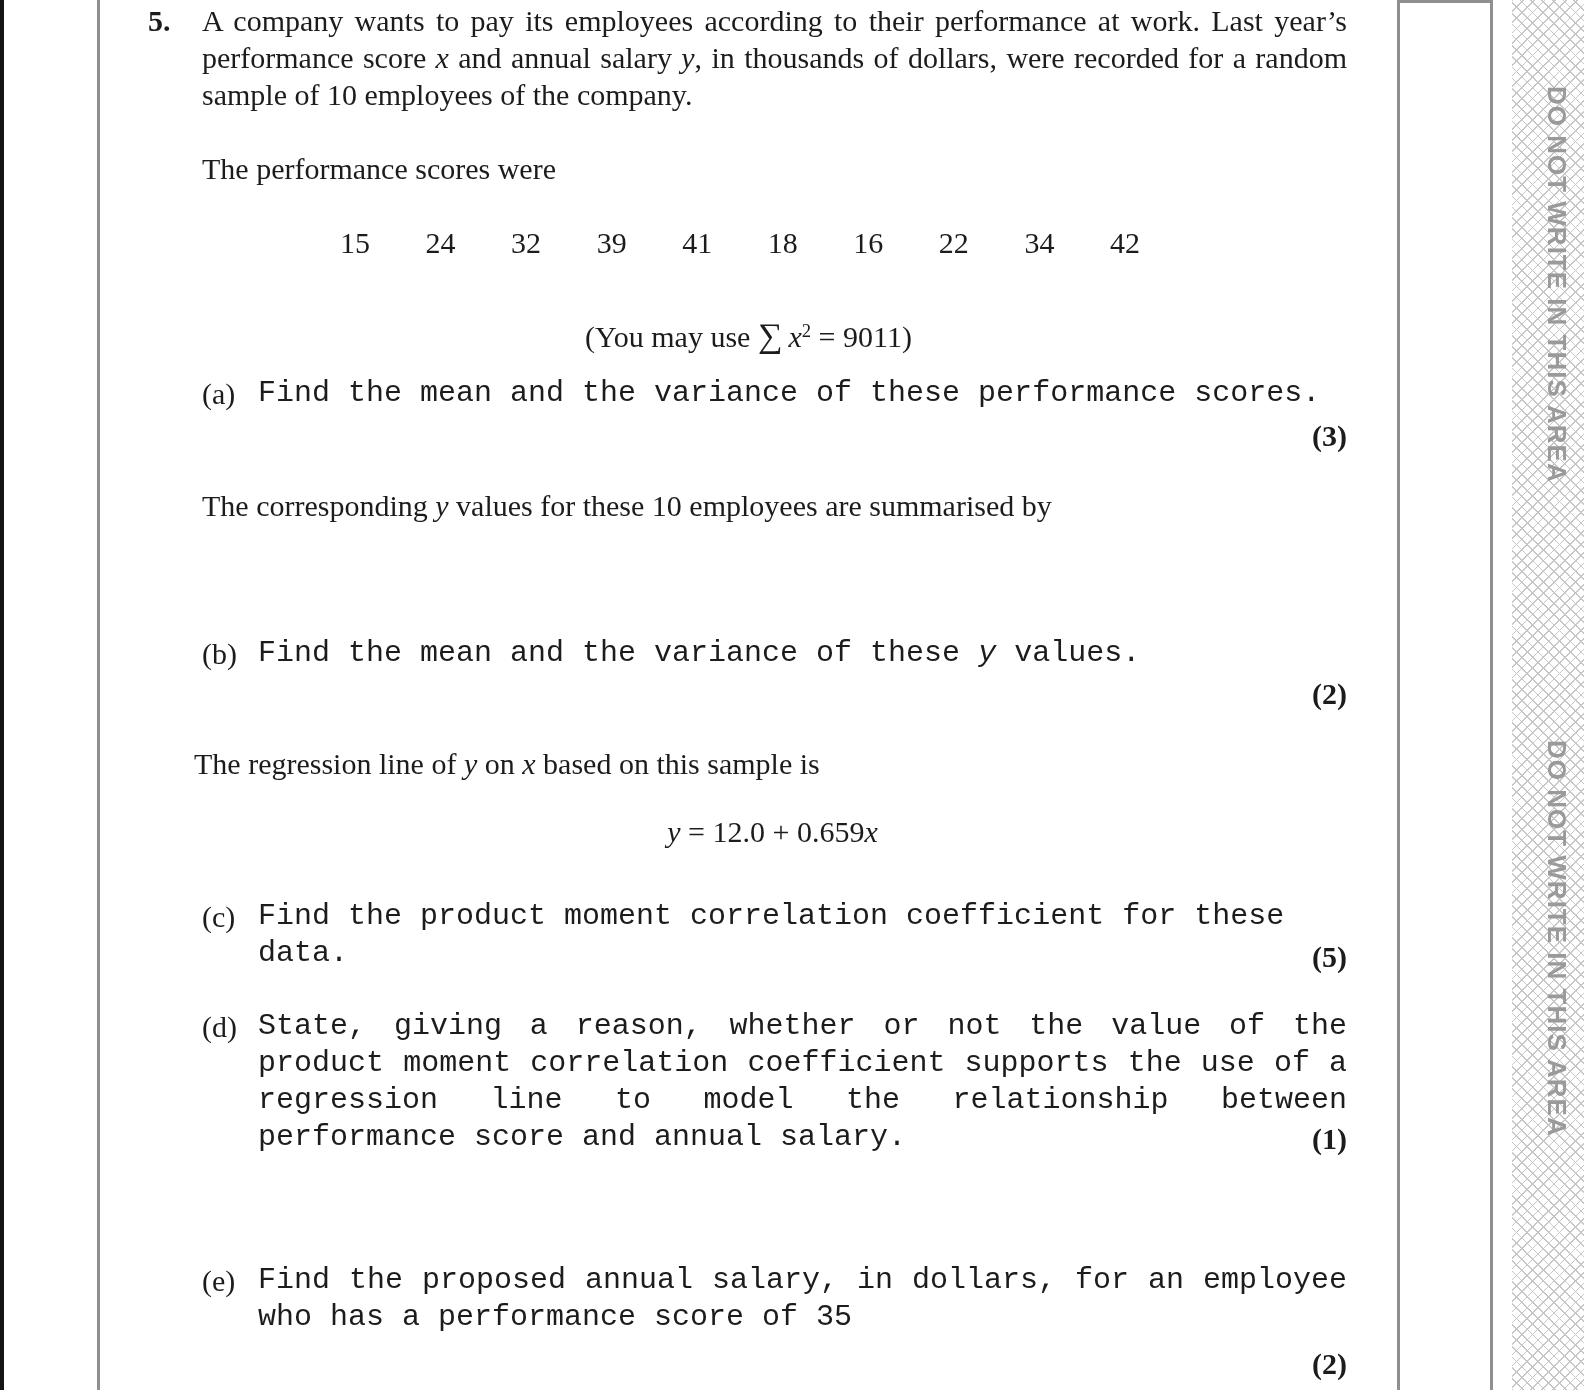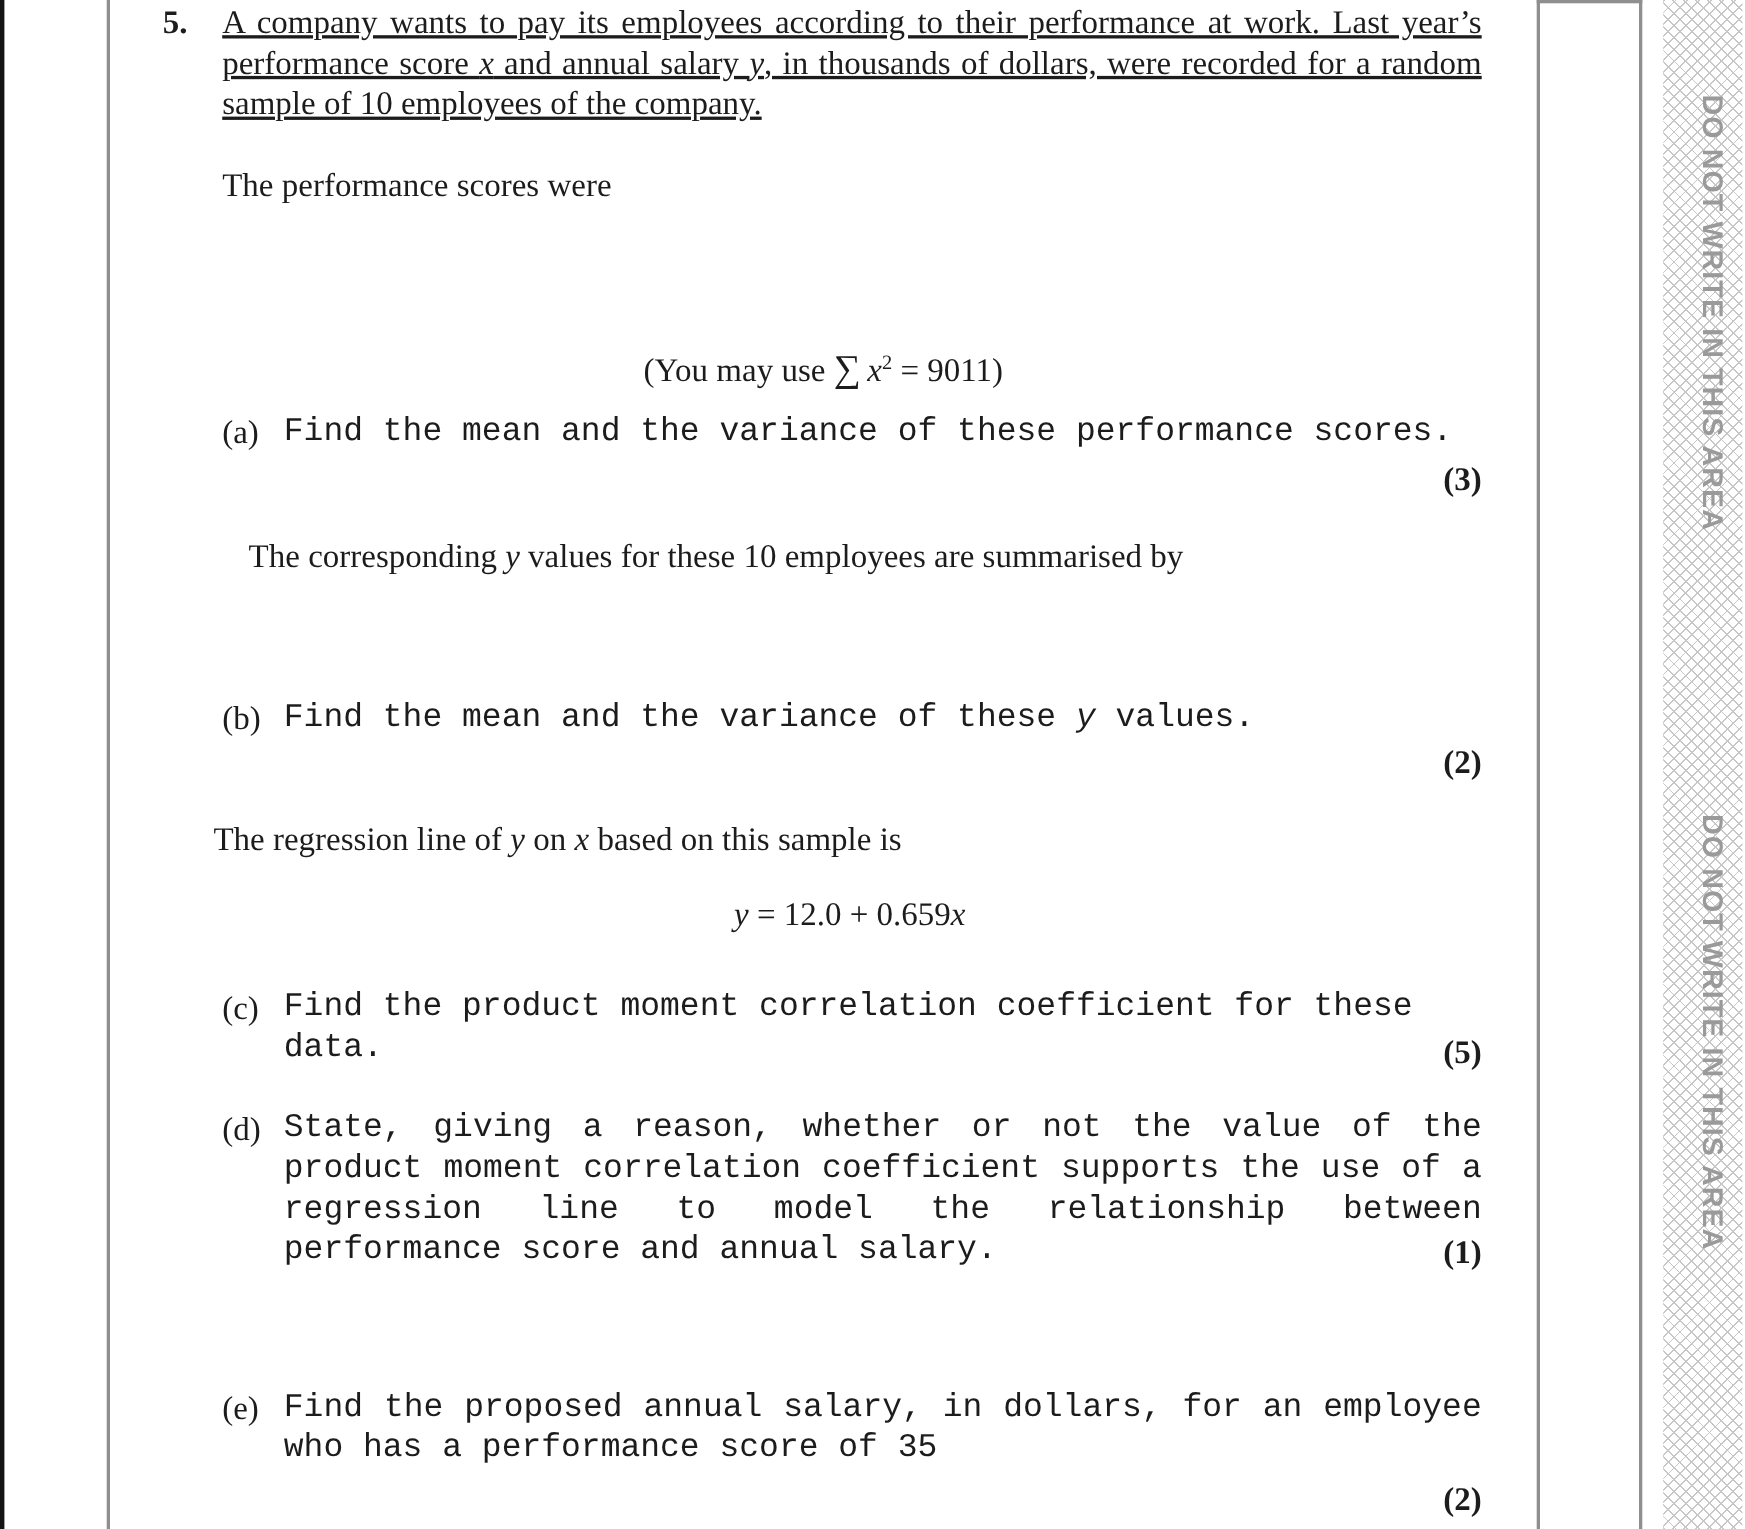--- a/index.html
+++ b/index.html
@@ -43,27 +43,27 @@
   .center { left:0; width:100%; text-align:center; }
   .i { font-style:italic; }
   .sigma { font-size:1.15em; }
   sup.s2 { font-size:0.62em; vertical-align:0.55em; line-height:0; }
   sub.syy { font-size:0.62em; vertical-align:-0.45em; line-height:0; font-style:italic; }
   .gap-r { margin-right:36px; }
   .sp6 { margin-left:6px; }
 
   .q-intro { top:2px; left:48px; width:1200px; display:flex; }
   .q-intro .qnum { flex:none; width:54px; font-weight:bold; }
-  .q-intro .para { width:1145px;text-decoration:underline; }
+  .q-intro .para { width:1145px; }
   .scores-intro { top:150px; left:102px;text-align:right; }
   .scores-row { top:224px; left:240px; width:800px; display:flex; justify-content:space-between; }
   .hint-line { top:297px;margin-top:20px; }
   .item-a { top:375px; left:102px; width:1145px; }
   .marks-a { top:417px; }
-  .corresponding { top:487px; left:102px;margin-left:24px; }
+  .corresponding { top:487px; left:102px; }
   .sum-line { top:556px; }
   .item-b { top:635px; left:102px; width:1145px; }
   .marks-b { top:675px; }
   .reg-intro { top:745px; left:94px; }
   .reg-eq { top:813px;padding-left:24px; }
   .item-c { top:898px; left:102px; width:1145px; }
   .marks-c { top:938px; }
   .item-d { top:1008px; left:102px; width:1145px; }
   .marks-d { top:1120px; }
   .company-line { top:1192px; left:102px; }
@@ -87,20 +87,32 @@
 
   <div class="content">
 
     <div class="abs q-intro">
       <div class="qnum">5.</div>
       <div class="para"><span>A company wants to pay its employees according to their performance at work.  Last year’s performance score </span><span class="i">x</span><span> and annual salary </span><span class="i">y</span><span>, in thousands of dollars, were recorded for a random sample of 10 employees of the company.</span></div>
     </div>
 
     <div class="abs scores-intro">The performance scores were</div>
 
+    <div class="abs scores-row">
+      <span>15</span>
+      <span>24</span>
+      <span>32</span>
+      <span>39</span>
+      <span>41</span>
+      <span>18</span>
+      <span>16</span>
+      <span>22</span>
+      <span>34</span>
+      <span>42</span>
+    </div>
 
     <div class="abs center hint-line"><span>(You may use </span><span class="sigma">∑</span><span class="i sp6">x</span><sup class="s2">2</sup><span> = 9011)</span></div>
 
     <div class="abs item item-a">
       <div class="label">(a)</div>
       <div class="body">Find the mean and the variance of these performance scores.</div>
     </div>
     <div class="marks marks-a">(3)</div>
 
     <div class="abs corresponding"><span>The corresponding </span><span class="i">y</span><span> values for these 10 employees are summarised by</span></div>

